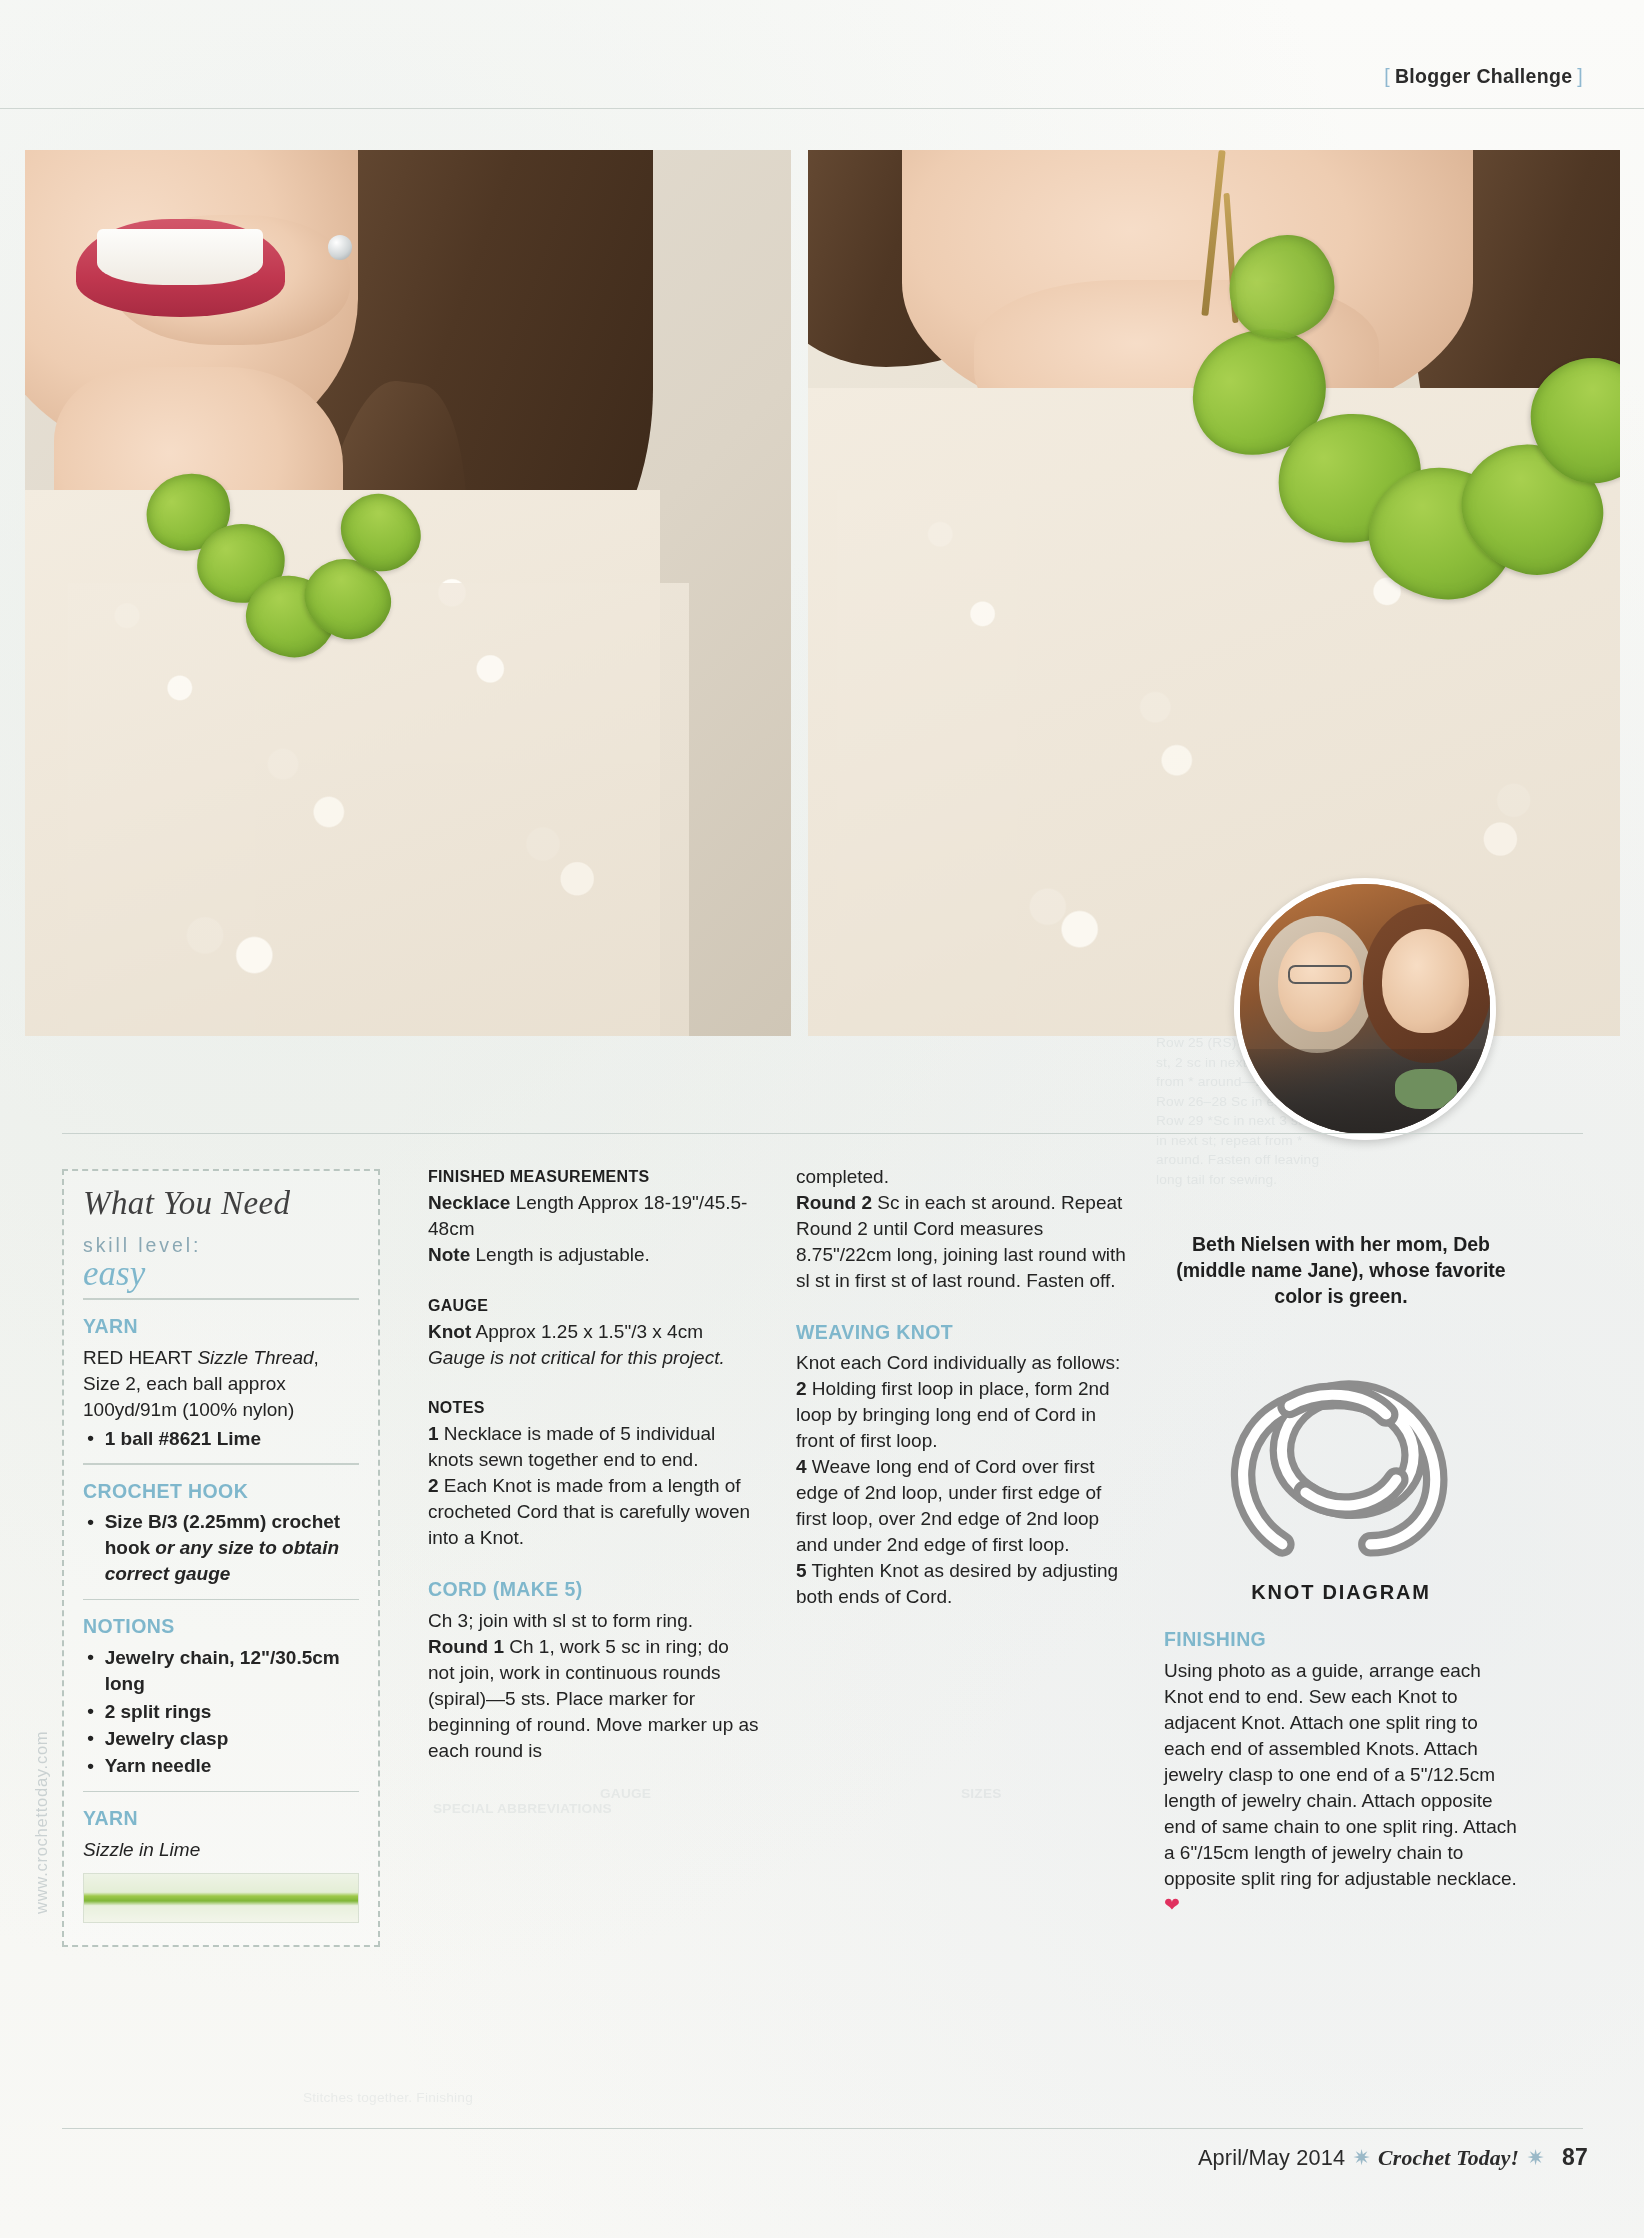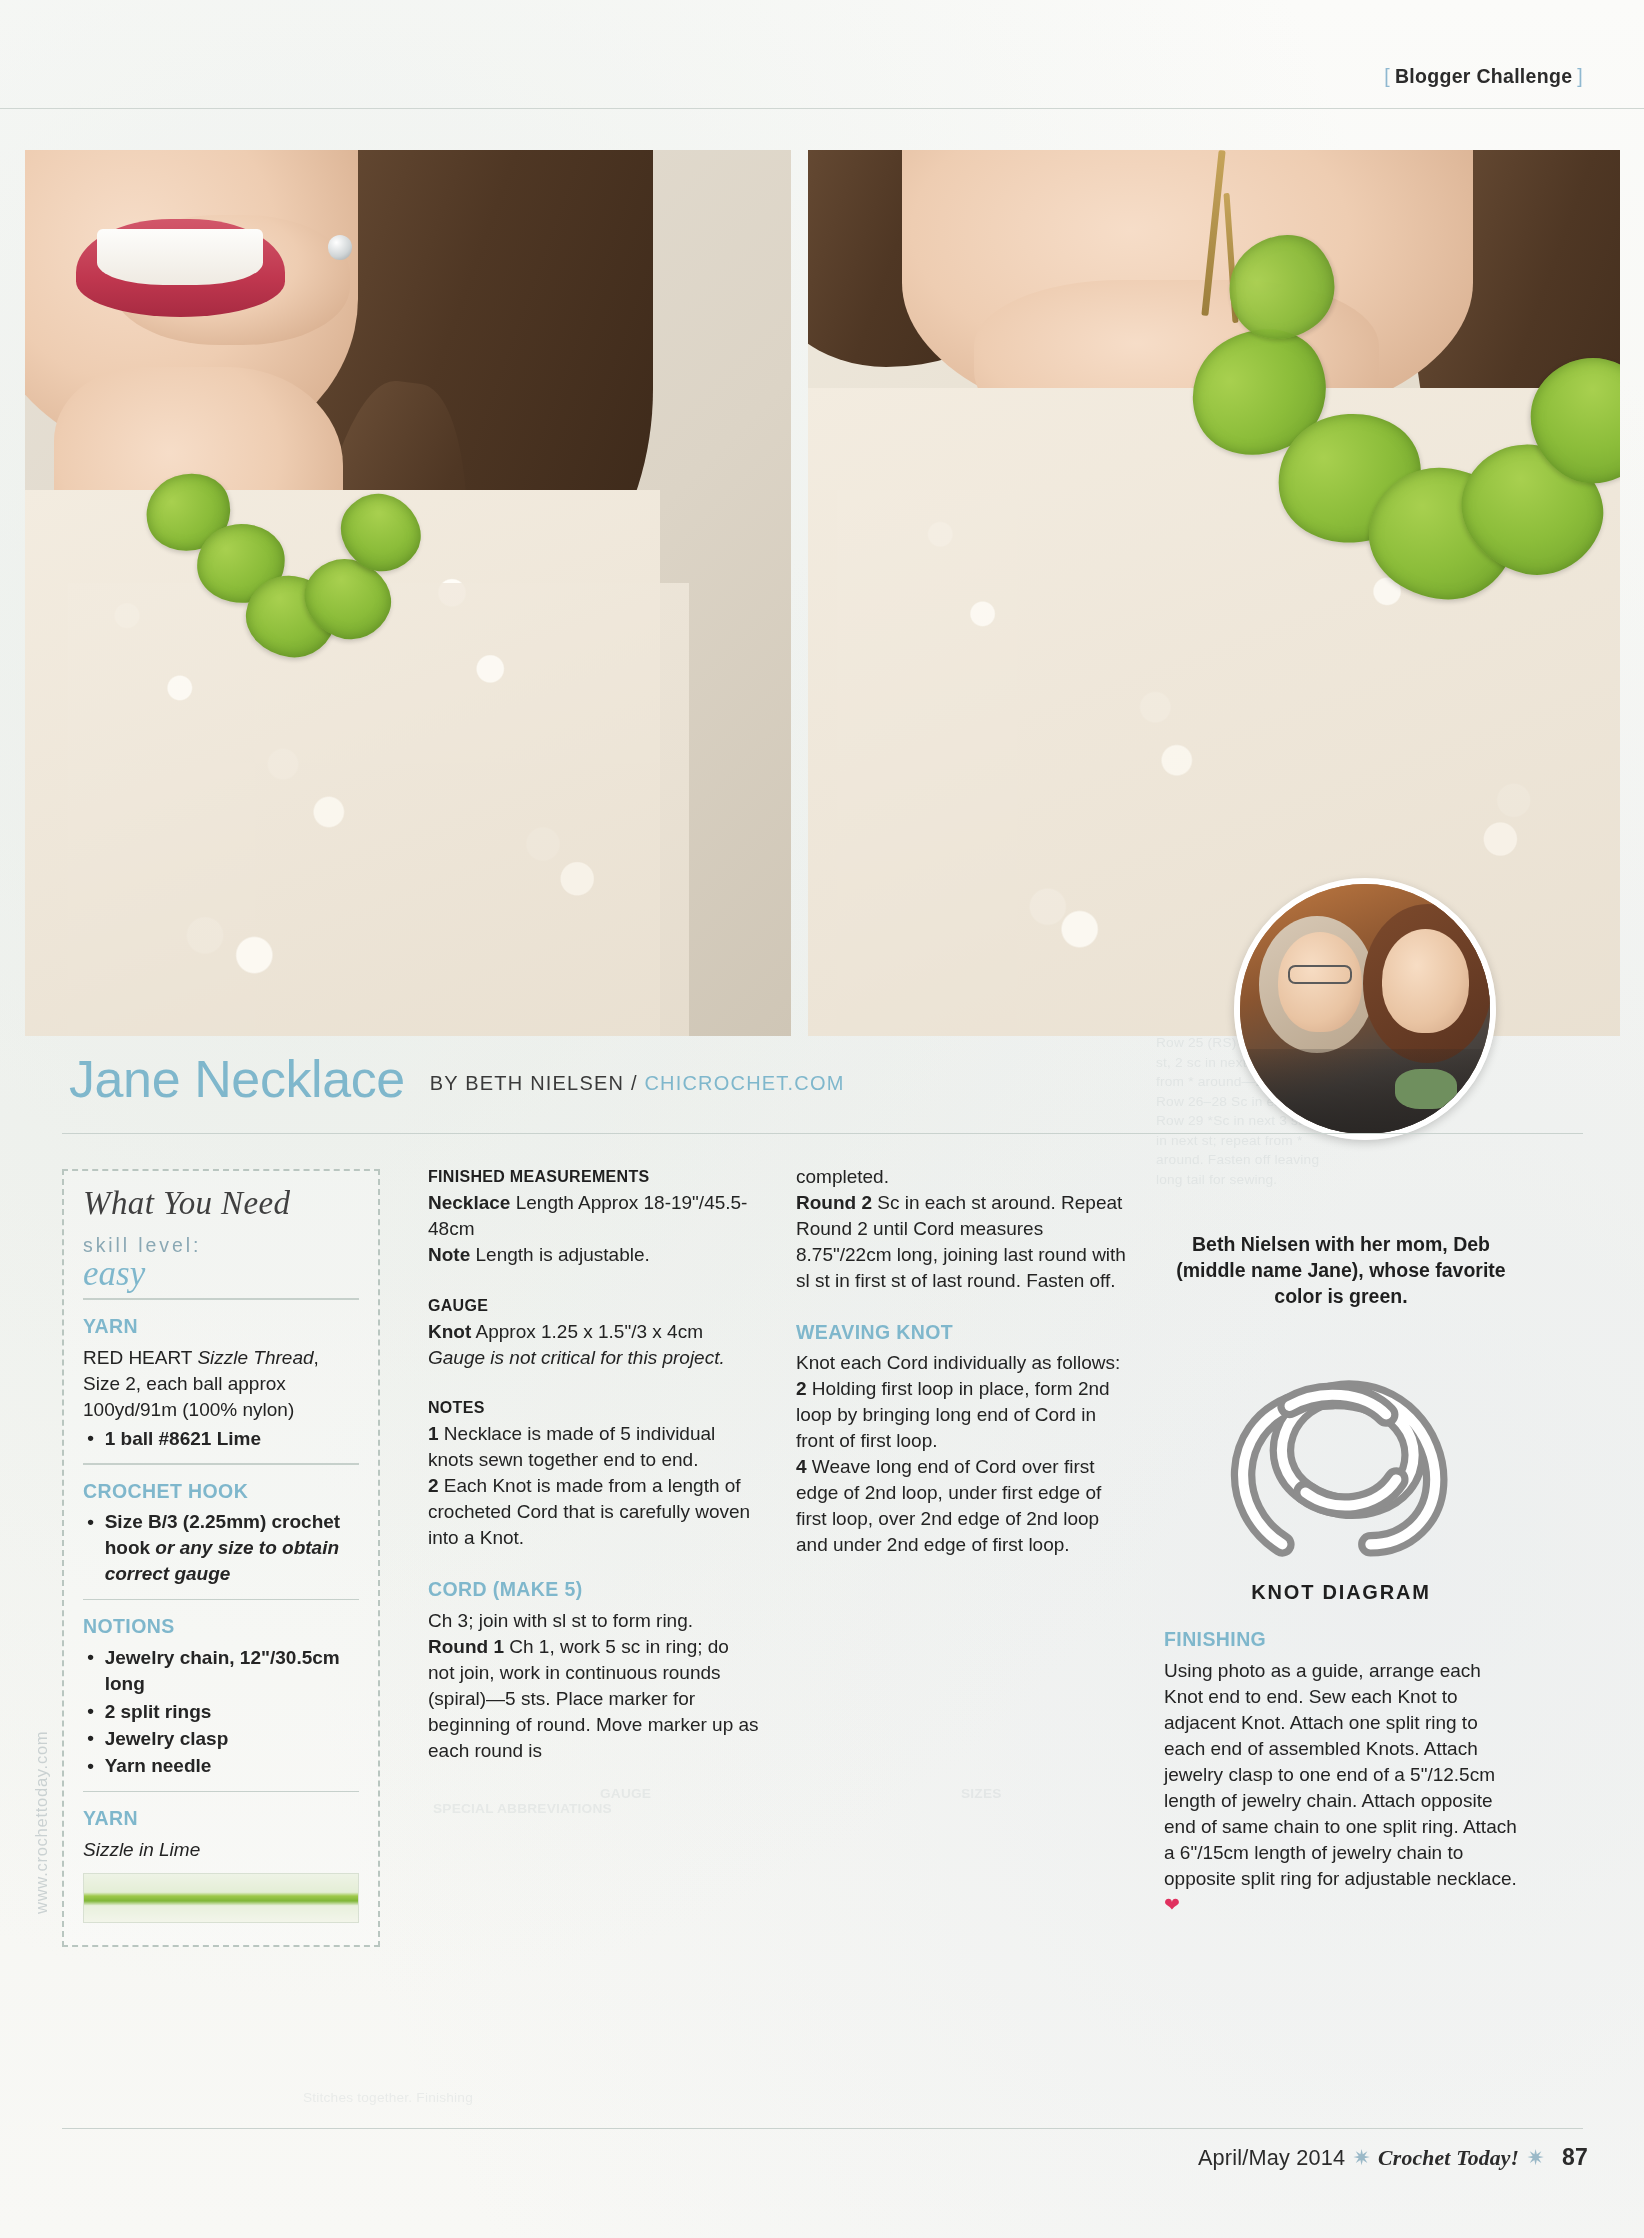--- a/index.html
+++ b/index.html
@@ -420,26 +420,20 @@
     <div style="position:absolute; inset:0; background:linear-gradient(160deg,#c07a42 0%,#8a5530 35%,#4a4440 70%,#2f2c2a 100%);"></div>
     <div class="hairblob" style="left:19px; top:32px; width:116px; height:137px; background:linear-gradient(150deg,#d8c9b6,#b9a68e);"></div>
     <div class="face" style="left:38px; top:48px; width:84px; height:100px;"></div>
     <div style="position:absolute; left:48px; top:81px; width:64px; height:19px; border:2.9px solid #5b5b5b; border-radius:7.2px; box-sizing:border-box;"></div>
     <div class="hairblob" style="left:123px; top:20px; width:129px; height:159px; background:linear-gradient(150deg,#7d4a2c,#5a3320);"></div>
     <div class="face" style="left:142px; top:45px; width:87px; height:104px;"></div>
     <div style="position:absolute; left:0; bottom:0; width:100%; height:85px; background:linear-gradient(180deg,rgba(40,38,36,0.2),#2a2725);"></div>
     <div style="position:absolute; left:155px; bottom:24.6px; width:62px; height:40px; border-radius:40%; background:#6f8f5e;"></div>
   </div>
 
-  <div id="title-block">
-    <span id="title-main">Jane Necklace</span>
-    <span id="title-byline">
-      <span>BY BETH NIELSEN / </span><span class="site">CHICROCHET.COM</span>
-    </span>
-  </div>
   <div class="rule-title"></div>
 
   <div class="col" id="col-side">
     <div id="need-box">
       <div id="need-title">What You Need</div>
       <div class="skill-label">skill level:</div>
       <div class="skill-value">easy</div>
       <div class="hr-thin"></div>
 
       <div class="sec-head">YARN</div>
@@ -512,20 +506,23 @@
     </div>
     <div class="gap"></div>
 
     <div class="sec-head">WEAVING KNOT</div>
     <div class="body-txt">Knot each Cord individually as follows:</div>
     <div class="body-txt">
       <b class="numlead">2</b><span> Holding first loop in place, form 2nd loop by bringing long end of Cord in front of first loop.</span>
     </div>
     <div class="body-txt">
       <b class="numlead">4</b><span> Weave long end of Cord over first edge of 2nd loop, under first edge of first loop, over 2nd edge of 2nd loop and under 2nd edge of first loop.</span>
+    </div>
+    <div class="body-txt">
+      <b class="numlead">5</b><span> Tighten Knot as desired by adjusting both ends of Cord.</span>
     </div>
   </div>
 
   <div class="col" id="col-three">
     <div id="author-caption">Beth Nielsen with her mom, Deb (middle name Jane), whose favorite color is green.</div>
 
     <div id="knot-diagram">
       <svg width="289" height="238" viewBox="0 0 400 330">
         <g fill="none" stroke="#8d8d8d" stroke-width="34" stroke-linecap="round" stroke-linejoin="round">
           <path d="M118 300 C 40 250, 48 140, 128 108 C 208 76, 300 110, 300 176 C 300 242, 212 270, 150 228 C 88 186, 120 96, 200 90 C 280 84, 330 150, 330 210 C 330 264, 290 300, 240 300"></path>

